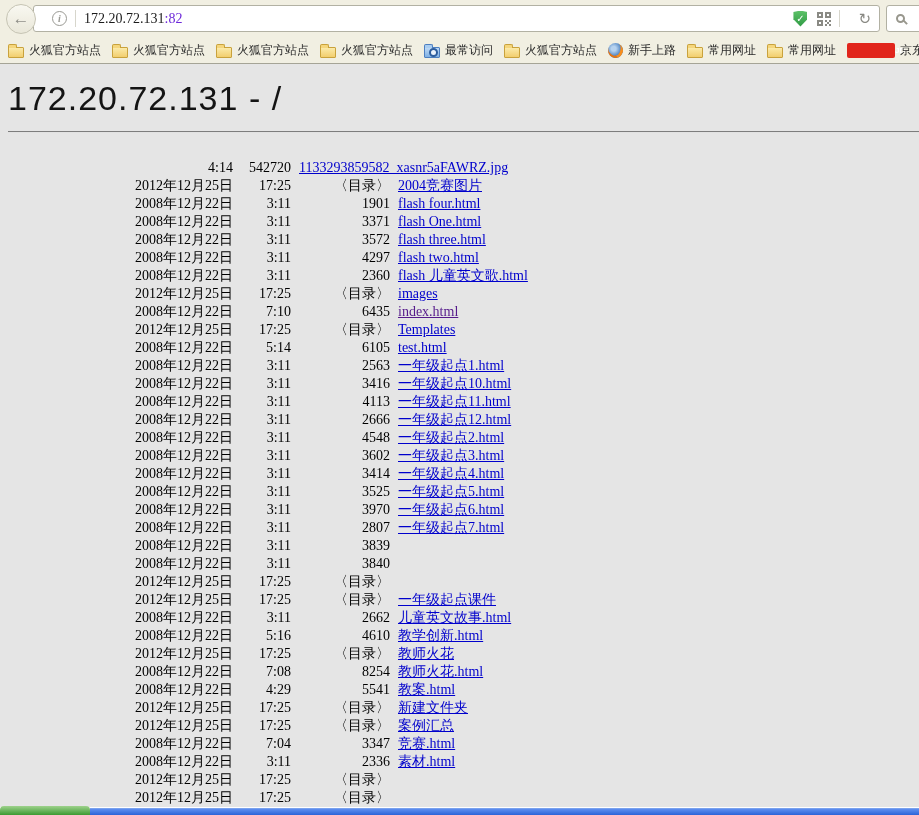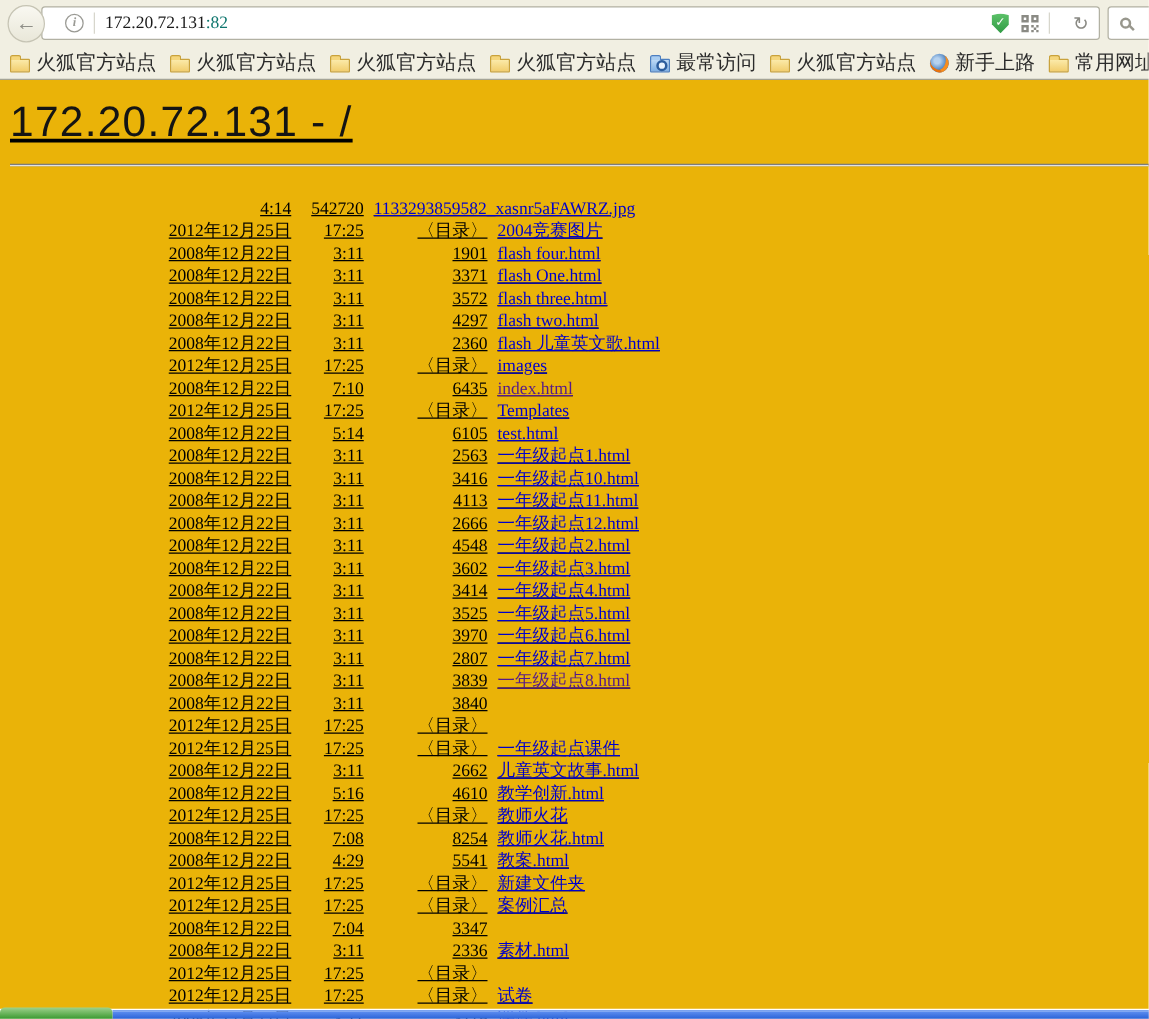--- a/index.html
+++ b/index.html
@@ -16,21 +16,21 @@
   .back-btn span { color:#8f8f88; font-weight:bold; font-size:17px; line-height:28px; }
   .url-bar { position:absolute; left:33px; top:5px; width:847px; height:27px;
              background:#fff; border:1px solid #b2b1a3; border-radius:3px;
              display:flex; align-items:center; padding-left:18px; }
   .icon-info { width:15px; height:15px; border:1px solid #9a9a94; border-radius:50%;
                color:#9a9a94; font:italic bold 10px/13px "Liberation Serif", serif;
                text-align:center; flex:none; }
   .url-sep { width:1px; height:17px; background:#d7d6cc; margin:0 8px; flex:none; }
   .url-text { font-family:"Liberation Serif", serif; font-size:14px; color:#1b1b1b;
               white-space:nowrap; }
-  .url-port { color:#0f766e; }
+  .url-port { color:#6d28d9; }
   .url-right { margin-left:auto; display:flex; align-items:center; padding-right:8px; }
   .icon-shield { position:relative; width:14px; height:16px; flex:none;
                  background:linear-gradient(#5cc168,#2f9a44);
                  clip-path:polygon(50% 0,100% 10%,100% 55%,50% 100%,0 55%,0 10%); }
   .icon-shield i { position:absolute; left:0; top:0; width:100%; text-align:center;
                    color:#fff; font:bold 10px/15px "DejaVu Sans", sans-serif; font-style:normal; }
   .icon-qr { margin-left:10px; flex:none; }
   .icon-reload { margin-left:10px; color:#8a8a84;
                  font:15px/16px "DejaVu Sans", sans-serif; }
   .search-box { position:absolute; left:886px; top:5px; width:60px; height:27px;
@@ -39,21 +39,21 @@
   .icon-search { position:relative; width:9px; height:9px; border:2px solid #98978d;
                  border-radius:50%; flex:none; }
   .icon-search::after { content:""; position:absolute; width:6px; height:2px;
                  background:#98978d; transform:rotate(45deg); right:-5px; bottom:-2px; }
 
   
   .bookmarks { position:absolute; left:0; top:37px; width:919px; height:27px;
                display:flex; align-items:center; padding-left:8px; gap:11px;
                overflow:hidden; white-space:nowrap; }
   .bm { display:flex; align-items:center; gap:5px; flex:none; }
-  .bm-label { font-size:16px; color:#2b2b2b; }
+  .bm-label { font-size:12px; color:#2b2b2b; }
   .icon-folder { position:relative; width:16px; height:11px; margin-top:3px;
                  background:linear-gradient(#fbeaa9,#f2ce6e);
                  border:1px solid #c9a23c; border-radius:1px; flex:none; }
   .icon-folder::before { content:""; position:absolute; top:-4px; left:-1px; width:7px;
                  height:3px; background:#f5d67c; border:1px solid #c9a23c;
                  border-bottom:none; border-radius:2px 2px 0 0; }
   .icon-smart { position:relative; width:16px; height:11px; margin-top:3px;
                 background:linear-gradient(#bcd8f5,#7fb0e4);
                 border:1px solid #4d7fc0; border-radius:1px; flex:none; }
   .icon-smart::before { content:""; position:absolute; top:-4px; left:-1px; width:7px;
@@ -63,21 +63,21 @@
                 height:5px; border:2px solid #2d5d9d; border-radius:50%; background:#eaf3fd; }
   .icon-firefox { position:relative; width:15px; height:15px; border-radius:50%; flex:none;
                 background:radial-gradient(circle at 38% 38%, #b6d2ef 0 18%, #5287c4 55%, #1f4d8d 100%); }
   .icon-firefox::after { content:""; position:absolute; inset:0; border-radius:50%;
                 border-right:3px solid #f78d1e; border-bottom:2px solid #e9730e;
                 transform:rotate(25deg); }
   .icon-jd { width:15px; height:15px; background:#e1251b; color:#fff; border-radius:2px;
              font:bold 8px/15px "Liberation Sans", sans-serif; text-align:right; flex:none;padding-left:48px; }
 
   
-  .content { position:relative; width:919px; height:743px; background:#eab308;text-decoration:underline; }
+  .content { position:relative; width:919px; height:743px; background:#e5e5e5; }
   h1.page-title { font-size:34px; font-weight:400; color:#141414;
                   letter-spacing:1px; padding:15px 0 13px 8px; }
   .hr { height:2px; margin-left:8px; background:#7d7d7d; border-bottom:1px solid #e2e2e2; }
 
   .listing { margin-top:26px; font-family:"Liberation Serif", serif; font-size:14px;
              color:#000; }
   .row { display:grid; grid-template-columns:225px 58px 99px auto; height:18px;
          line-height:18px; margin-left:8px; white-space:nowrap; }
   .c-date, .c-time, .c-size { text-align:right; }
   .c-name { text-align:left; padding-left:8px; }
@@ -333,21 +333,20 @@
     <span class="c-date">2008年12月22日</span>
     <span class="c-time">3:11</span>
     <span class="c-size">2807</span>
     <span class="c-name"><a href="#">一年级起点7.html</a></span>
   </div>
 
   <div class="row">
     <span class="c-date">2008年12月22日</span>
     <span class="c-time">3:11</span>
     <span class="c-size">3839</span>
-    <span class="c-name"><a href="#" class="visited">一年级起点8.html</a></span>
   </div>
 
   <div class="row">
     <span class="c-date">2008年12月22日</span>
     <span class="c-time">3:11</span>
     <span class="c-size">3840</span>
   </div>
 
   <div class="row">
     <span class="c-date">2012年12月25日</span>
@@ -408,40 +407,40 @@
     <span class="c-date">2012年12月25日</span>
     <span class="c-time">17:25</span>
     <span class="c-size">〈目录〉</span>
     <span class="c-name"><a href="#">案例汇总</a></span>
   </div>
 
   <div class="row">
     <span class="c-date">2008年12月22日</span>
     <span class="c-time">7:04</span>
     <span class="c-size">3347</span>
+    <span class="c-name"><a href="#">竞赛.html</a></span>
   </div>
 
   <div class="row">
     <span class="c-date">2008年12月22日</span>
     <span class="c-time">3:11</span>
     <span class="c-size">2336</span>
     <span class="c-name"><a href="#">素材.html</a></span>
   </div>
 
   <div class="row">
     <span class="c-date">2012年12月25日</span>
     <span class="c-time">17:25</span>
     <span class="c-size">〈目录〉</span>
   </div>
 
   <div class="row">
     <span class="c-date">2012年12月25日</span>
     <span class="c-time">17:25</span>
     <span class="c-size">〈目录〉</span>
-    <span class="c-name"><a href="#">试卷</a></span>
   </div>
 
   <div class="row">
     <span class="c-date">2008年12月22日</span>
     <span class="c-time">3:11</span>
     <span class="c-size">3119</span>
     <span class="c-name"><a href="#">课件.html</a></span>
   </div>
 </div>
 </div>

